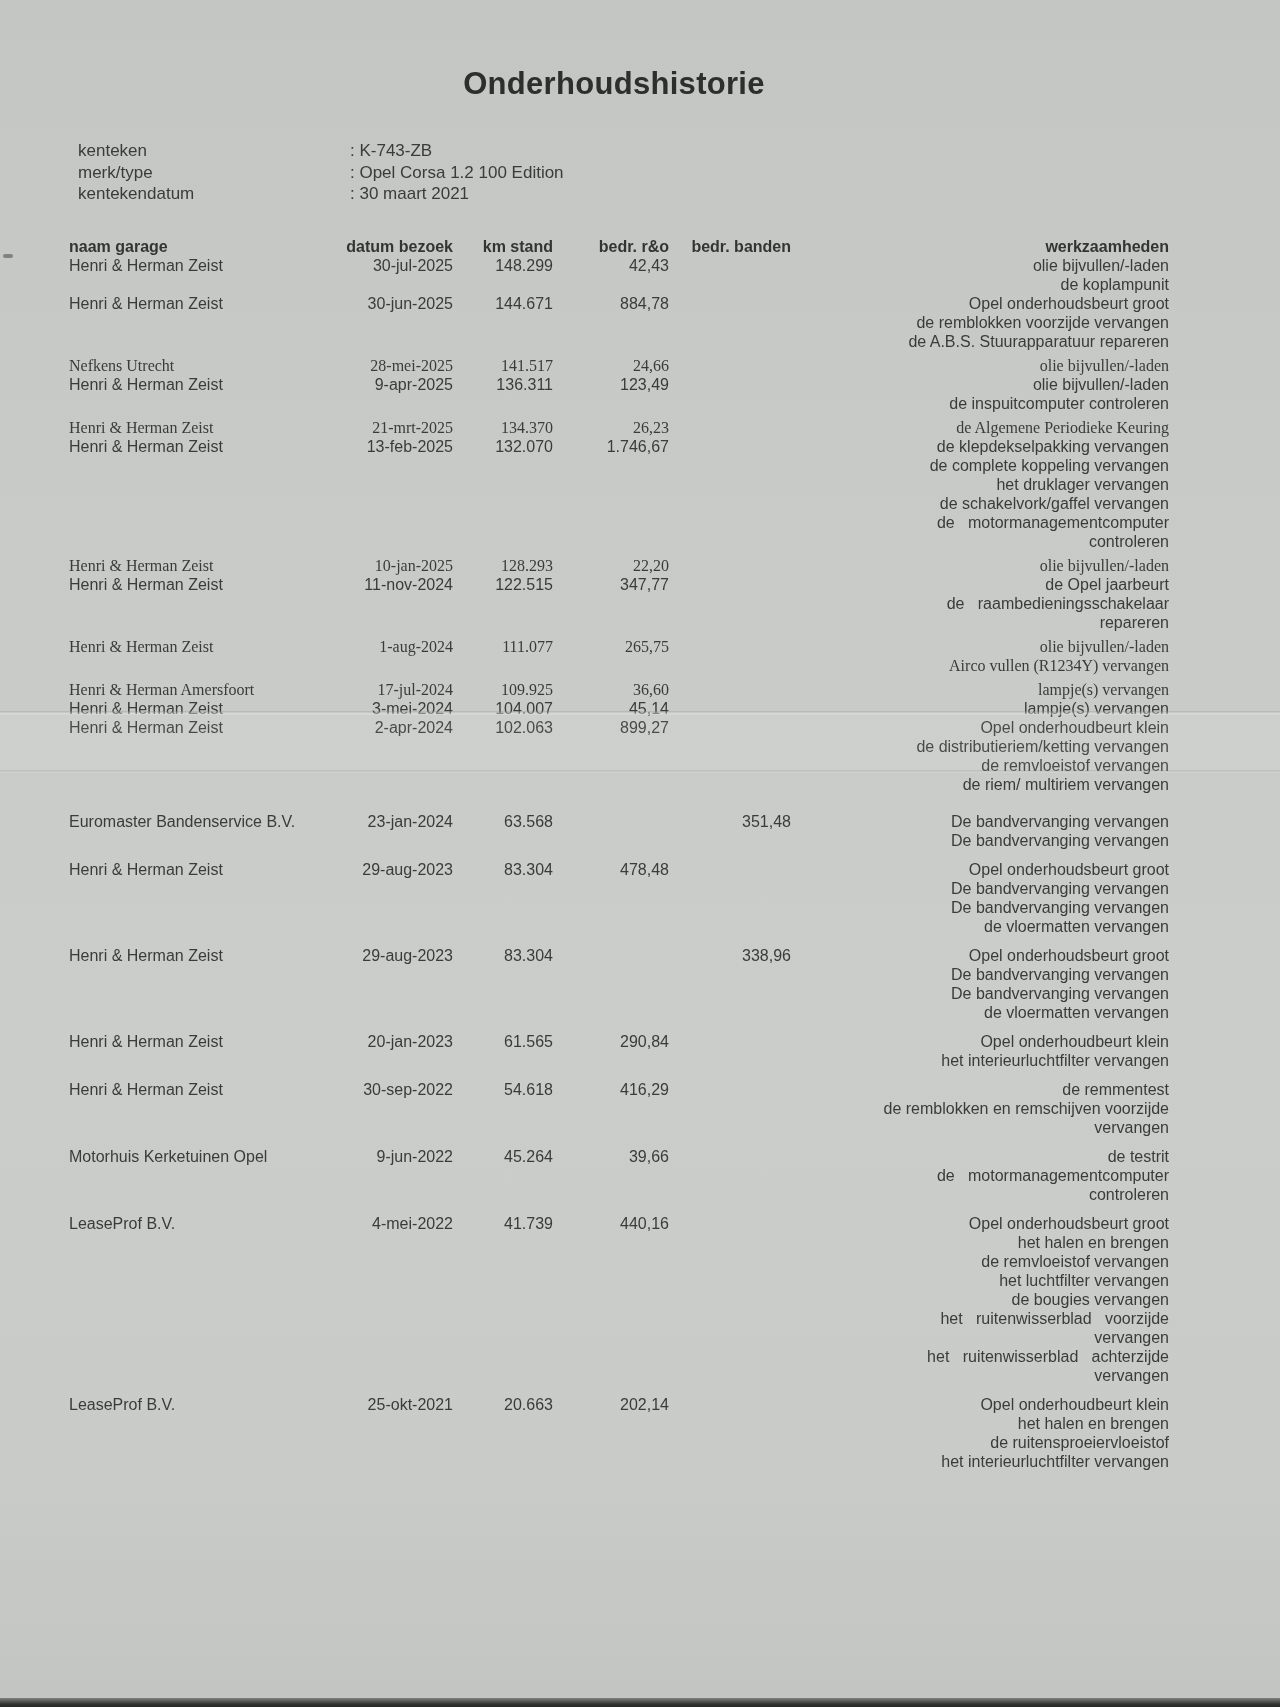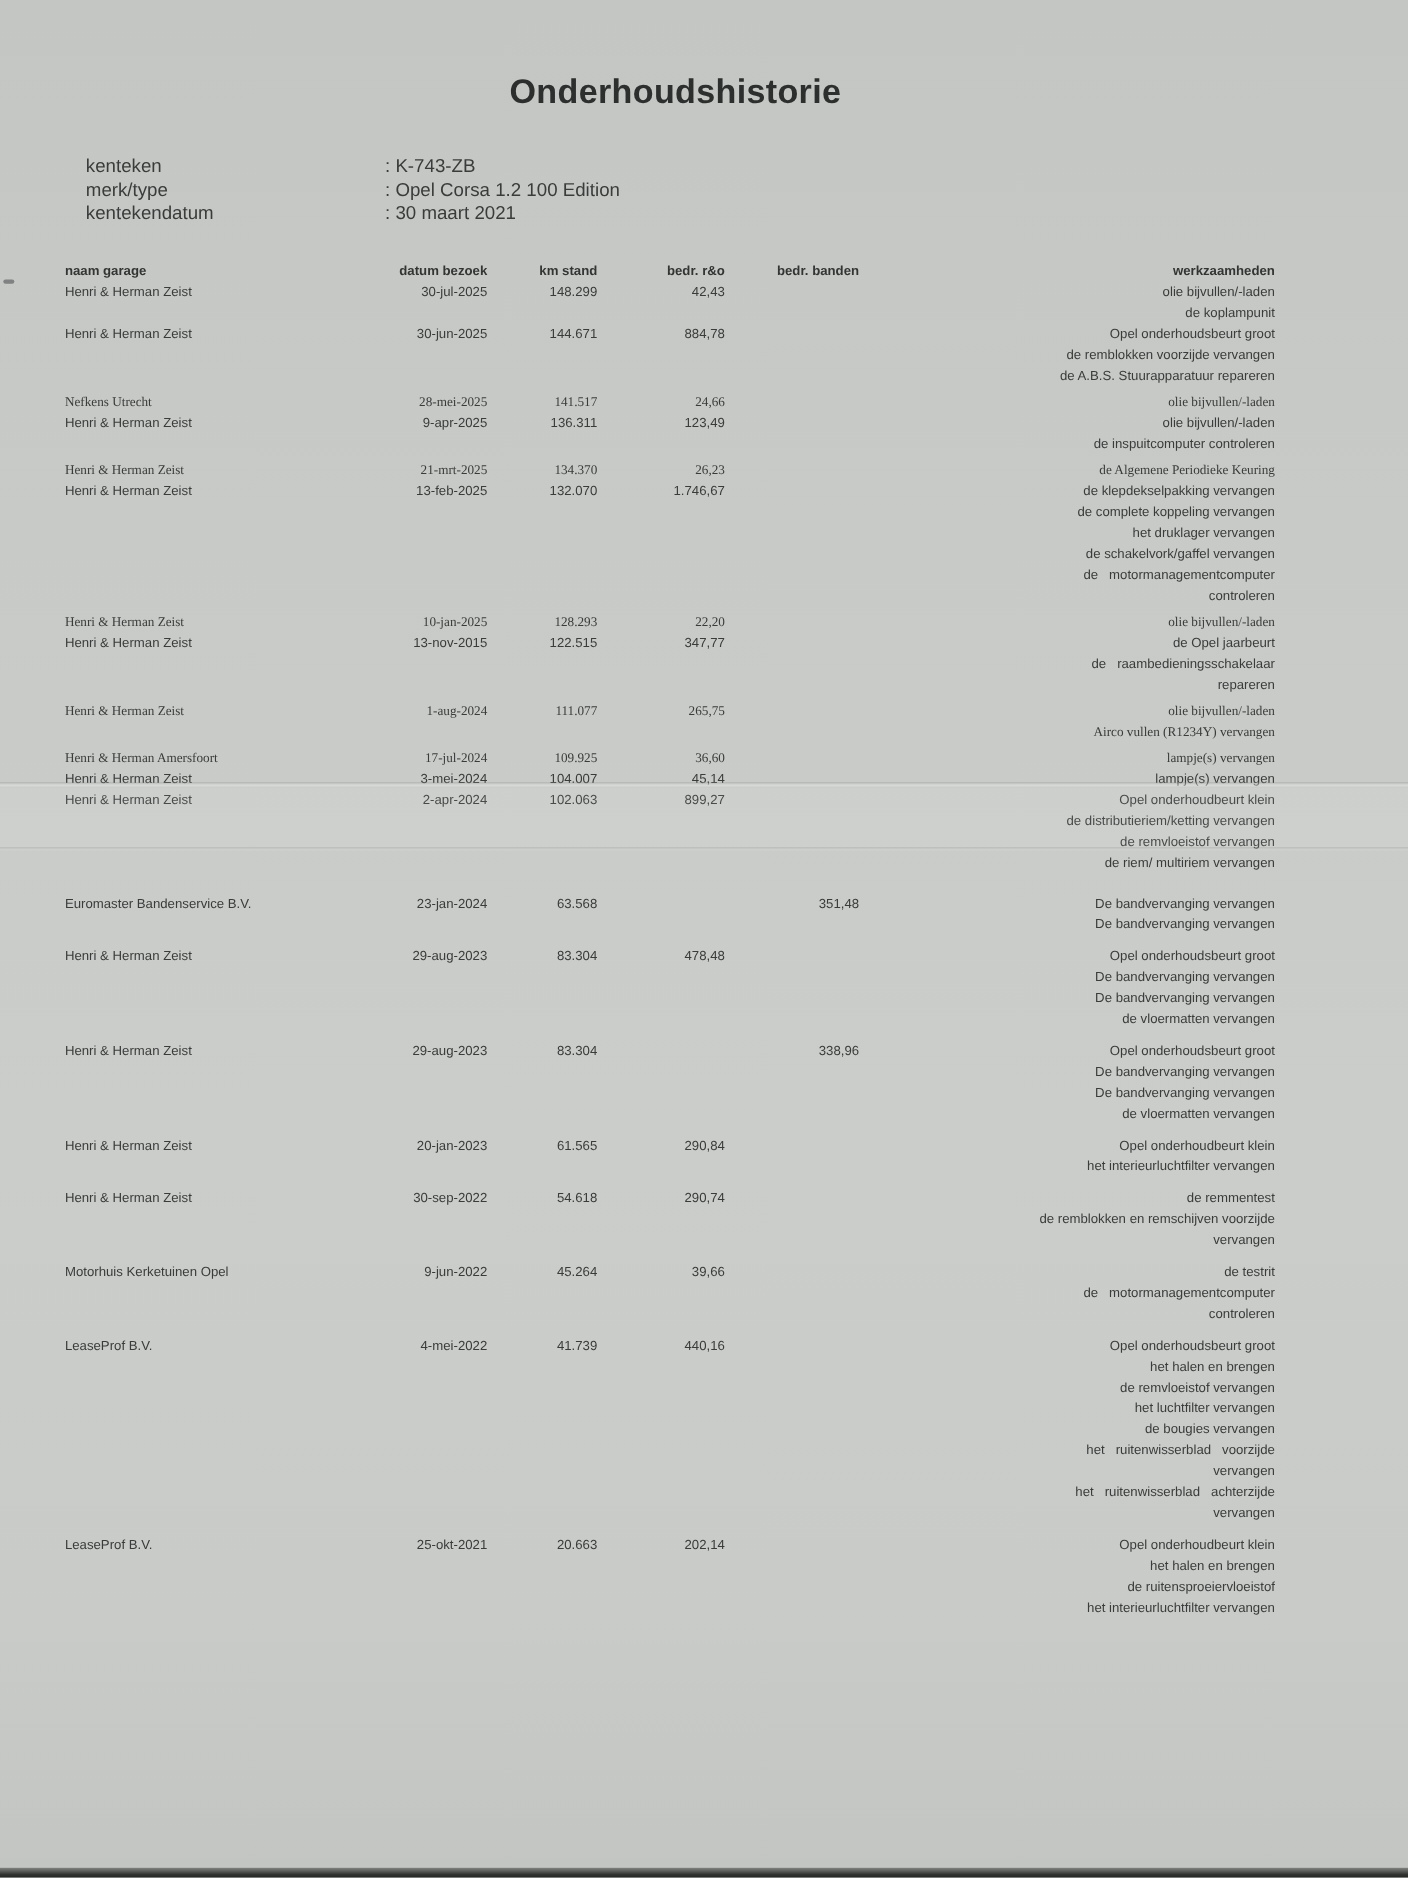--- a/index.html
+++ b/index.html
@@ -11,21 +11,21 @@
   }
   .page{position:absolute;inset:0;}
   .title{
     position:absolute;top:66px;left:0;right:0;margin:0;
     text-align:center;transform:translateX(-26px);
     font-size:31px;font-weight:700;letter-spacing:.3px;color:#2d2f2e;
   }
   .meta{position:absolute;top:140px;left:78px;font-size:17px;line-height:21.5px;}
   .meta-row{display:flex;white-space:pre;}
   .meta-label{width:272px;}
-  .mtable{position:absolute;top:237px;left:59px;width:1100px;font-size:12px;line-height:19px;}
+  .mtable{position:absolute;top:237px;left:69px;width:1100px;font-size:16px;line-height:19px;}
   .grid{display:grid;grid-template-columns:272px 112px 100px 116px 122px 14px 1fr;align-items:start;}
   .thead{font-weight:700;color:#333534;}
   .cell{white-space:pre;}
   .c-garage{text-align:left;}
   .c-date,.c-km,.c-ro,.c-tyres{text-align:right;}
   .c-works{text-align:right;}
   .work-line{white-space:pre;}
   .entry.gap0{margin-top:0;}
   .entry.gap1{margin-top:5px;font-family:Liberation Serif, serif;}
   .entry.gap2{margin-top:10px;}
@@ -132,21 +132,21 @@
           <div class="cell c-garage">Henri &amp; Herman Zeist</div>
           <div class="cell c-date">10-jan-2025</div>
           <div class="cell c-km">128.293</div>
           <div class="cell c-ro">22,20</div>
           <div class="cell c-tyres"></div>
           <div class="cell"></div>
           <div class="cell c-works"><div class="work-line">olie bijvullen/-laden</div></div>
         </div>
         <div class="grid entry gap0">
           <div class="cell c-garage">Henri &amp; Herman Zeist</div>
-          <div class="cell c-date">13-nov-2015</div>
+          <div class="cell c-date">11-nov-2024</div>
           <div class="cell c-km">122.515</div>
           <div class="cell c-ro">347,77</div>
           <div class="cell c-tyres"></div>
           <div class="cell"></div>
           <div class="cell c-works"><div class="work-line">de Opel jaarbeurt</div><div class="work-line">de   raambedieningsschakelaar</div><div class="work-line">repareren</div></div>
         </div>
         <div class="grid entry gap1">
           <div class="cell c-garage">Henri &amp; Herman Zeist</div>
           <div class="cell c-date">1-aug-2024</div>
           <div class="cell c-km">111.077</div>
@@ -215,21 +215,21 @@
           <div class="cell c-km">61.565</div>
           <div class="cell c-ro">290,84</div>
           <div class="cell c-tyres"></div>
           <div class="cell"></div>
           <div class="cell c-works"><div class="work-line">Opel onderhoudbeurt klein</div><div class="work-line">het interieurluchtfilter vervangen</div></div>
         </div>
         <div class="grid entry gap2">
           <div class="cell c-garage">Henri &amp; Herman Zeist</div>
           <div class="cell c-date">30-sep-2022</div>
           <div class="cell c-km">54.618</div>
-          <div class="cell c-ro">290,74</div>
+          <div class="cell c-ro">416,29</div>
           <div class="cell c-tyres"></div>
           <div class="cell"></div>
           <div class="cell c-works"><div class="work-line">de remmentest</div><div class="work-line">de remblokken en remschijven voorzijde</div><div class="work-line">vervangen</div></div>
         </div>
         <div class="grid entry gap2">
           <div class="cell c-garage">Motorhuis Kerketuinen Opel</div>
           <div class="cell c-date">9-jun-2022</div>
           <div class="cell c-km">45.264</div>
           <div class="cell c-ro">39,66</div>
           <div class="cell c-tyres"></div>

